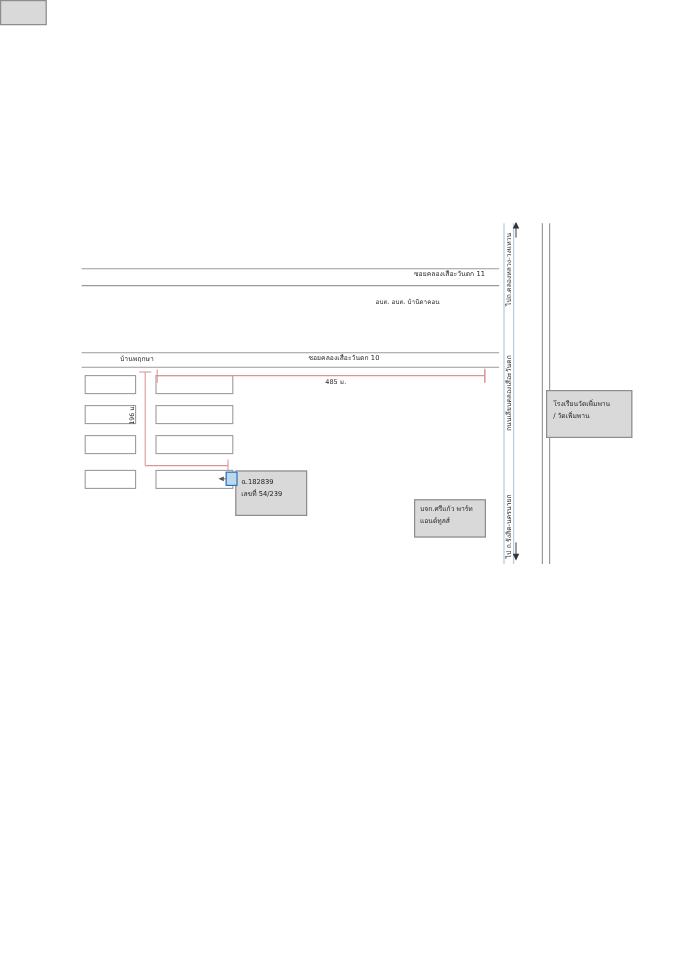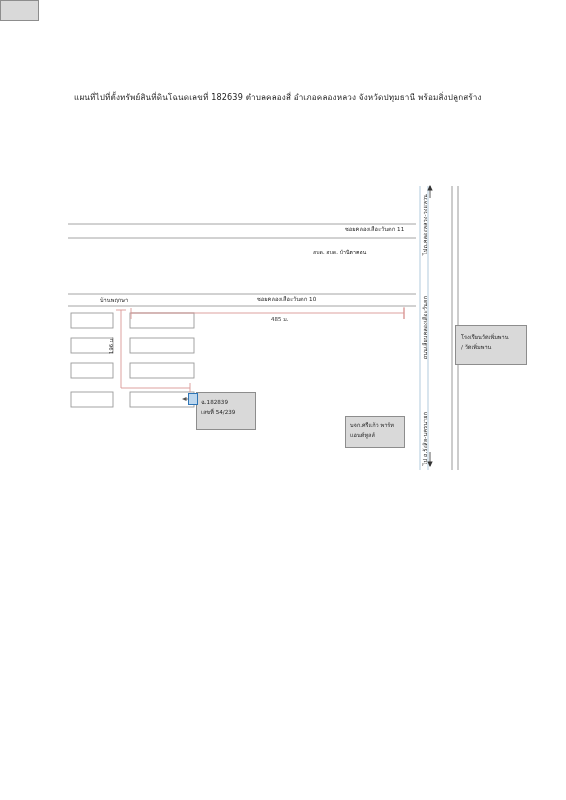--- a/index.html
+++ b/index.html
@@ -113,21 +113,20 @@
     background: #bdd7ee;
     border: 1px solid #2e75b6;
     box-sizing: border-box;
   }
 </style>
 </head>
 <body>
 
 <div class="page">
 
-  <div class="doc-title">แผนที่ไปที่ตั้งทรัพย์สินที่ดินโฉนดเลขที่ 182639 ตำบลคลองสี่  อำเภอคลองหลวง จังหวัดปทุมธานี พร้อมสิ่งปลูกสร้าง</div>
 
   <div class="map">
     <svg width="566" height="800" viewBox="0 0 566 800">
 
       <g>
         <line x1="68" y1="224" x2="416" y2="224" stroke="#9a9a9a" stroke-width="0.9"></line>
         <line x1="68" y1="238" x2="416" y2="238" stroke="#9a9a9a" stroke-width="0.9"></line>
       </g>
 
       <g>

